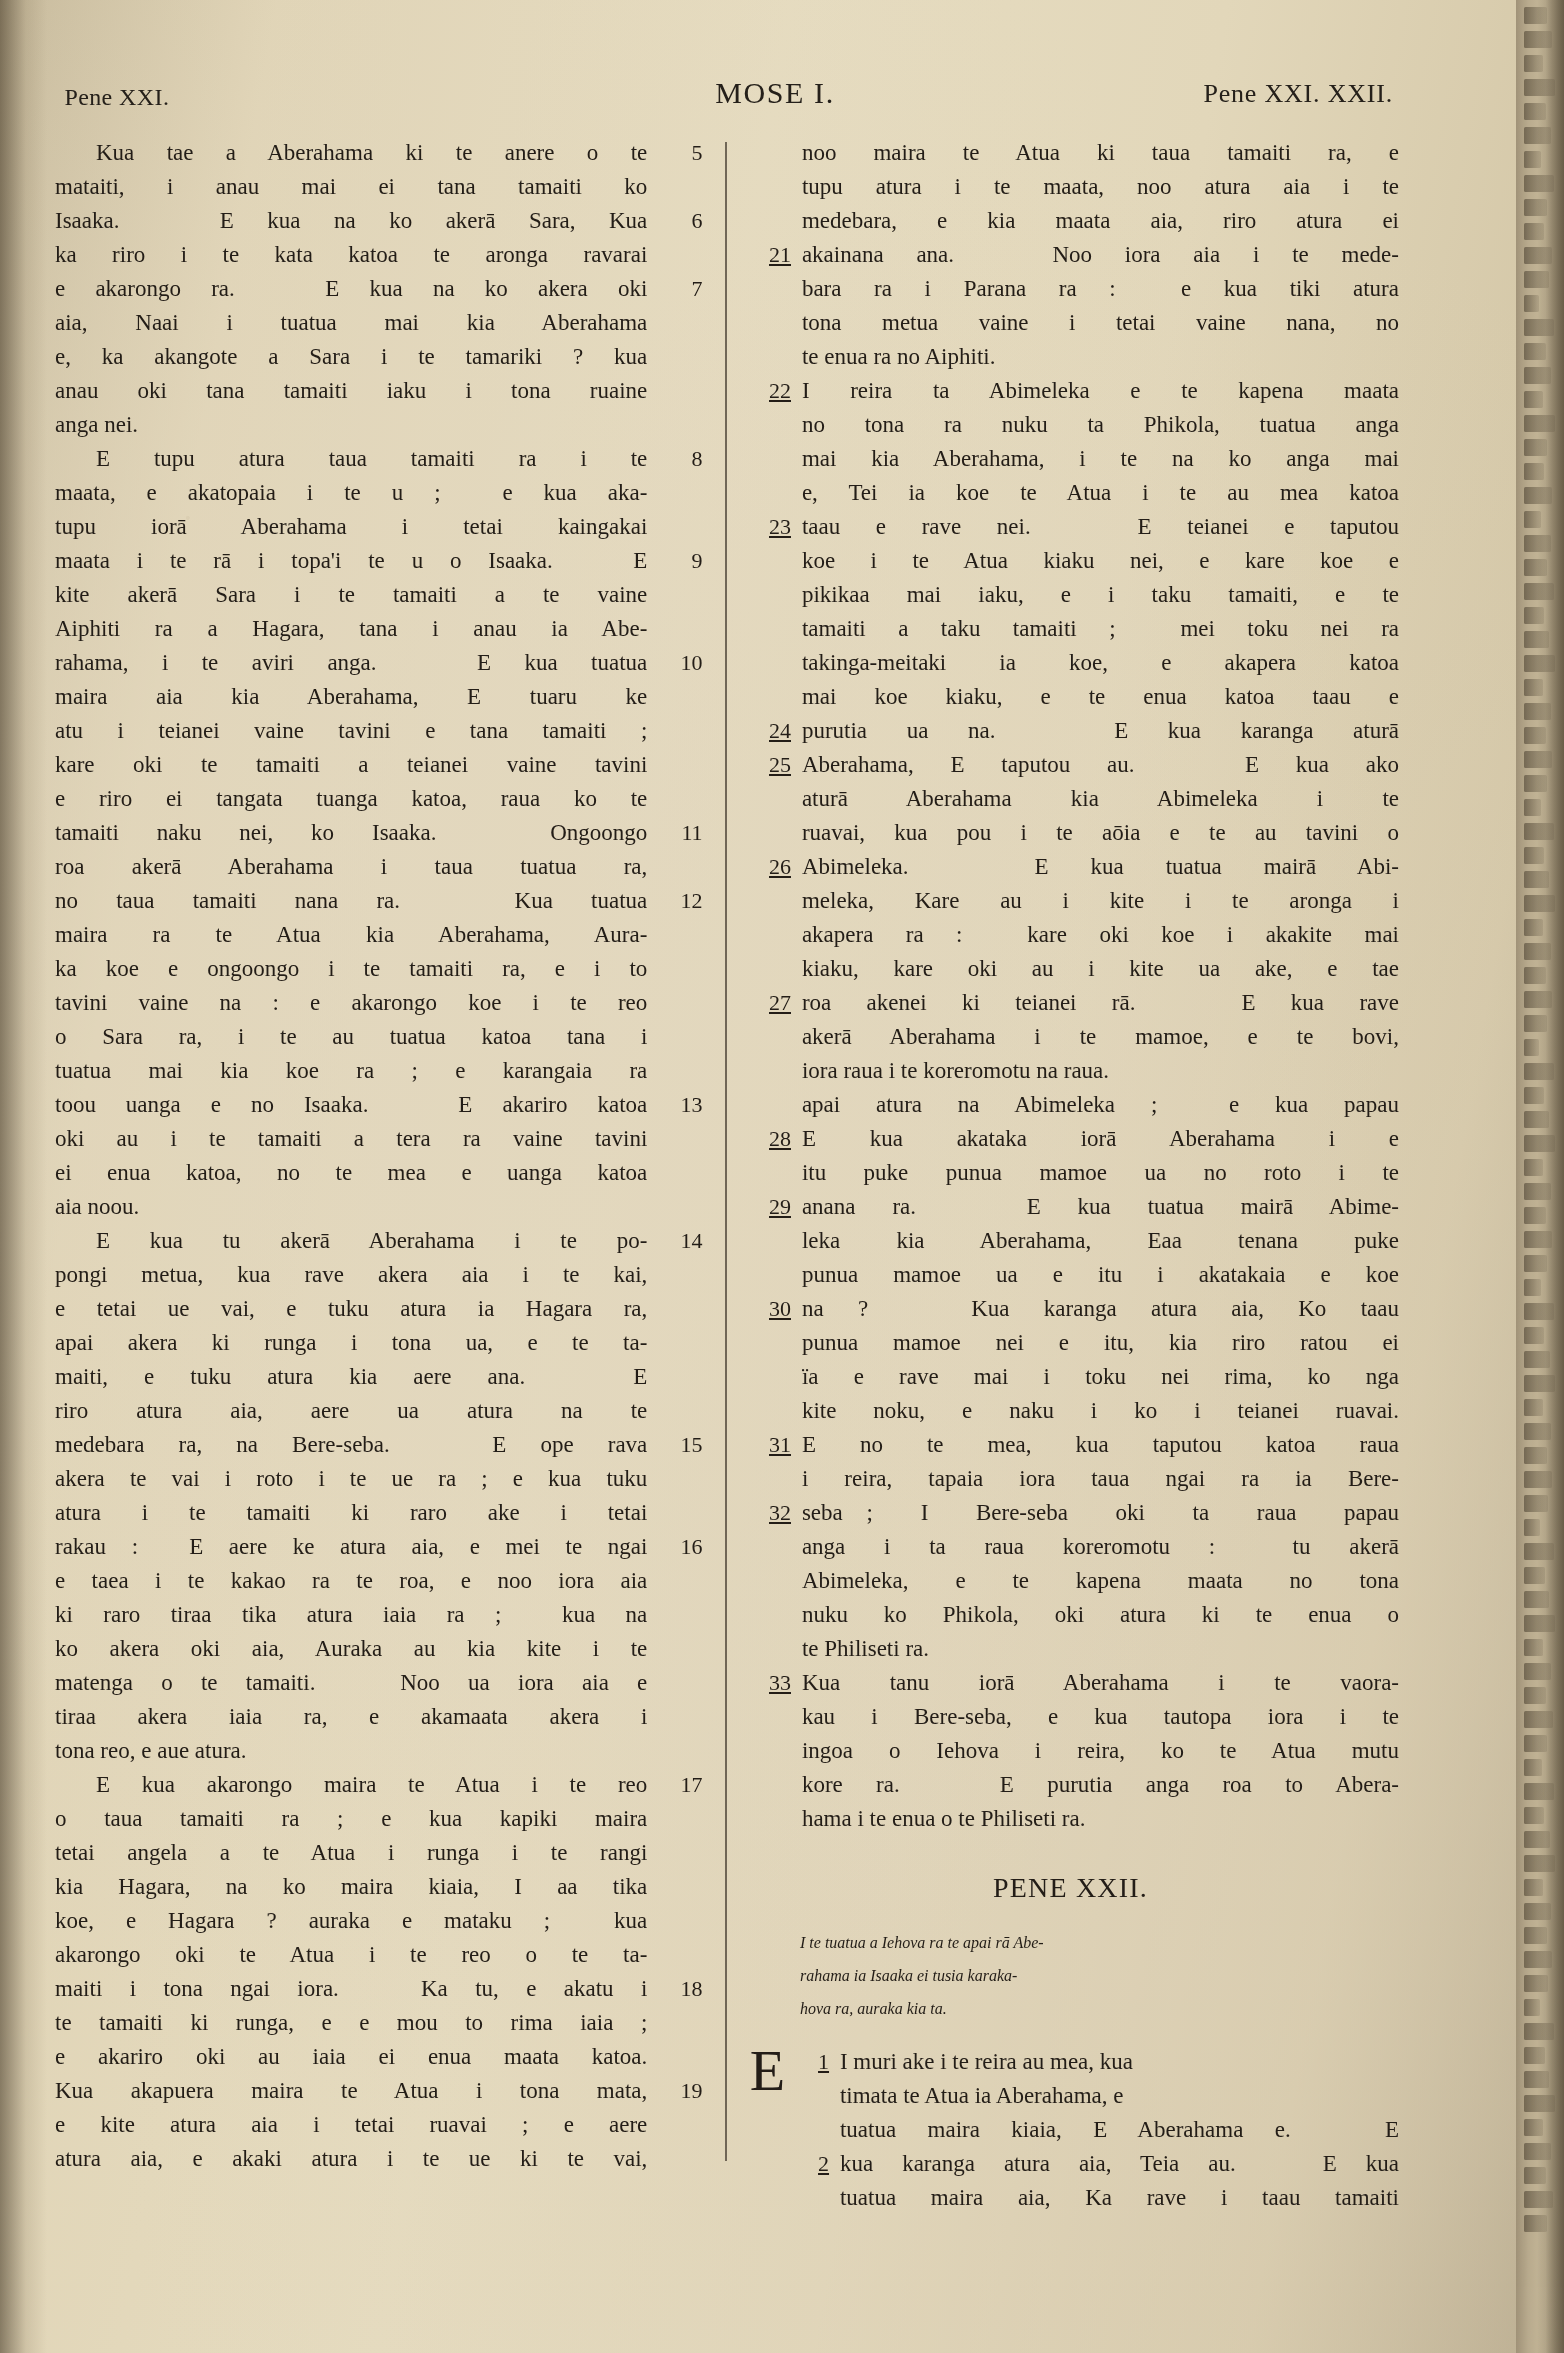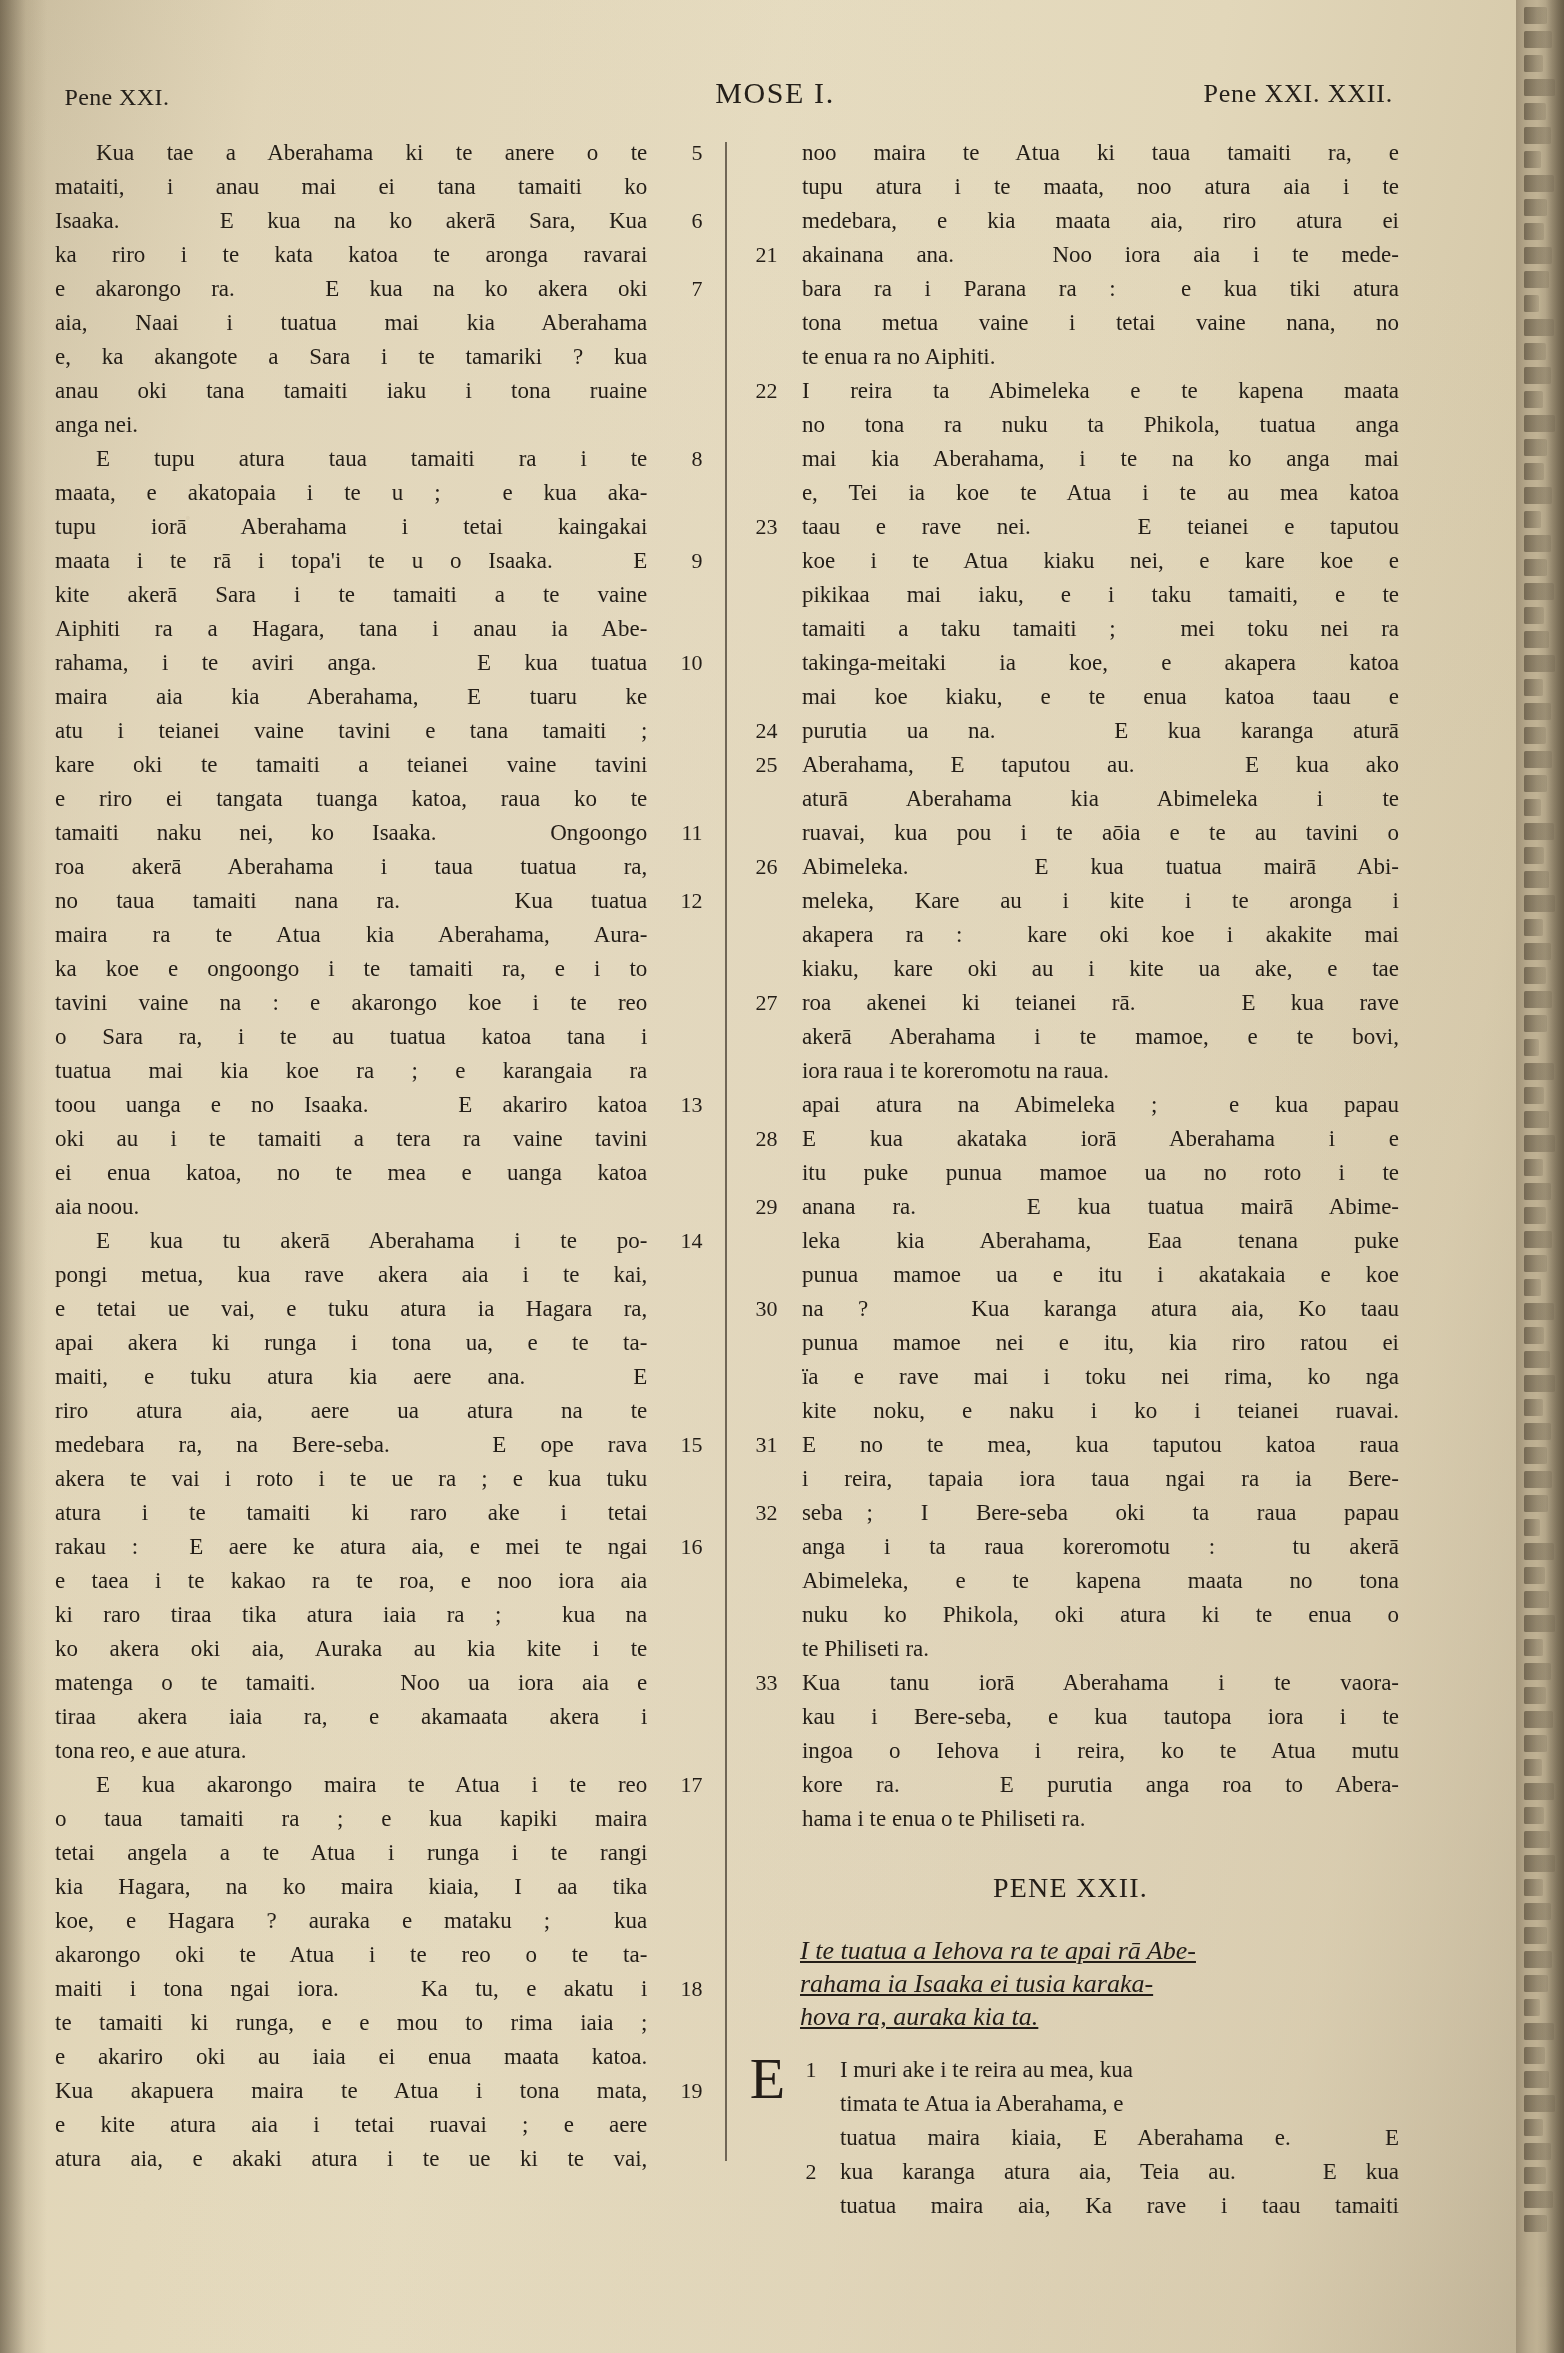--- a/index.html
+++ b/index.html
@@ -125,24 +125,25 @@
     width: 49px;
     flex: 0 0 49px;
     text-align: right;
     font-size: 22px;
     padding-right: 9.4px;
     color: #231d17;
   }
   .vnum-right {
     width: 49px;
     flex: 0 0 49px;
-    text-align: center;
+    text-align: right;
     font-size: 22px;
     padding-right: 7.8px;
     color: #231d17;
+    text-decoration: underline;
   }
   .col.left .line-row { }
   .col.left .ltext {
     flex: 1 1 auto;
     text-align: justify;
     text-align-last: justify;
     padding-right: 6.3px;
     white-space: pre-wrap;
   }
   .col.left .ltext.nojust { text-align-last: left; }
@@ -157,29 +158,28 @@
   .indent { padding-left: 41px; }
   
   .chap-head {
     margin-top: 36px;
     text-align: center;
     font-size: 28px;
     letter-spacing: 1.2px;
     color: #231d17;
   }
   .chap-arg {
-    margin-top: 30px;
+    margin-top: 22px;
     font-style: italic;
-    font-size: 26px;
+    font-size: 16px;
     line-height: 33px;
     padding-left: 58px;
     padding-right: 12.5px;
     text-align: justify;
     color: #231d17;
-    text-decoration: underline;
   }
   .dropcap-row {
     display: flex;
     align-items: flex-start;
     margin-top: 17px;
   }
   .dropcap {
     font-size: 58px;
     line-height: 47px;
     padding: 4.7px 7.8px 0 7.8px;

